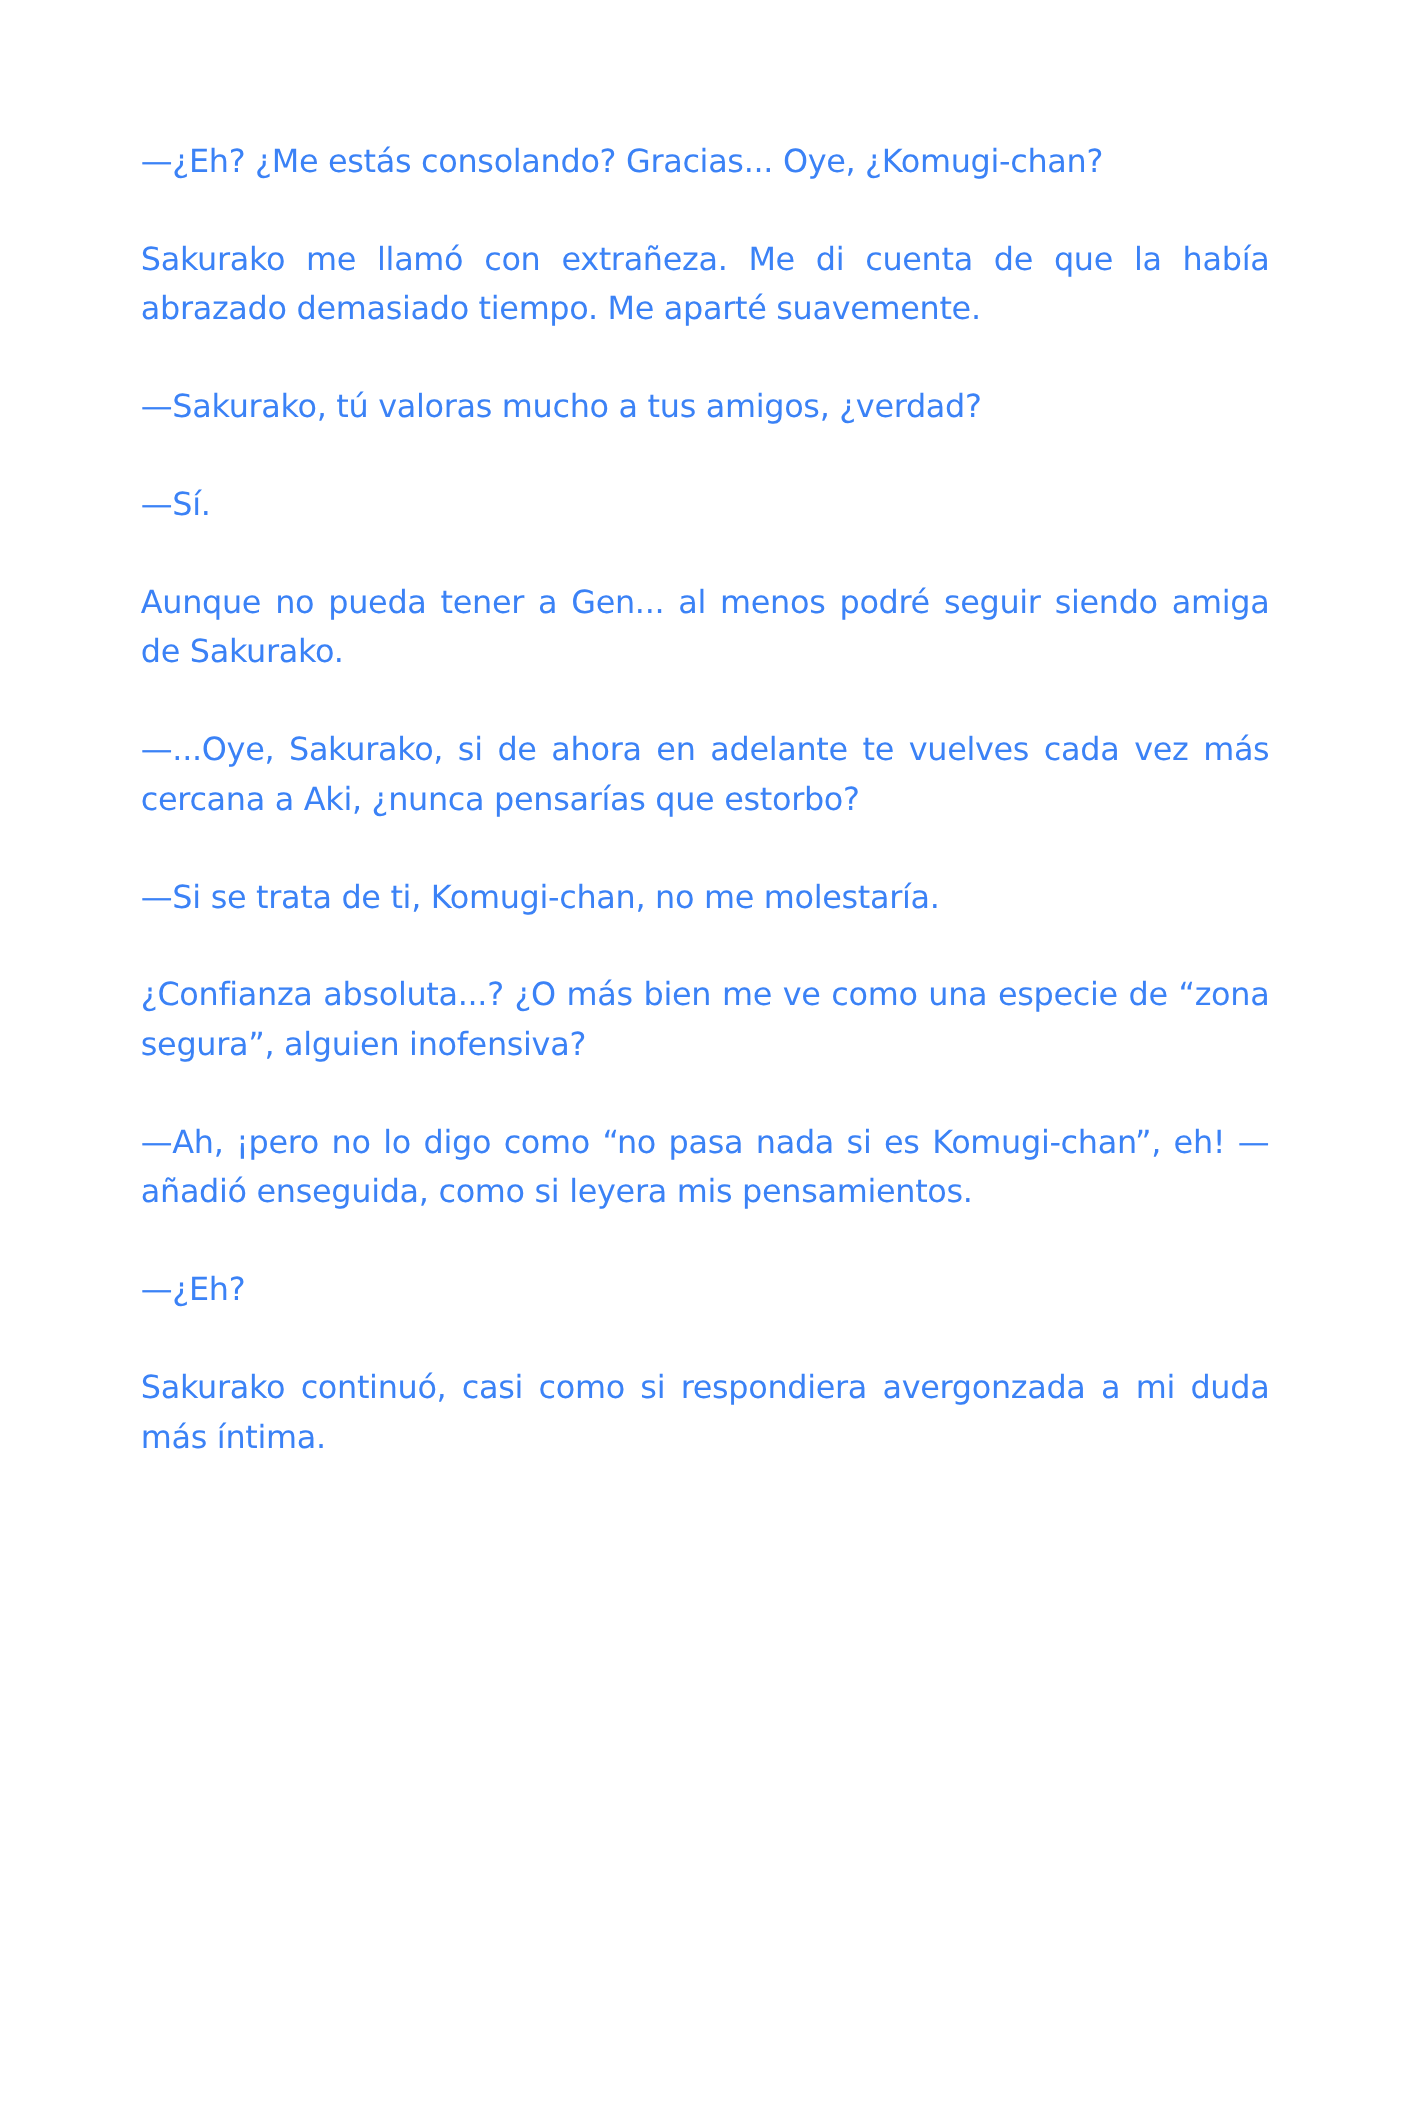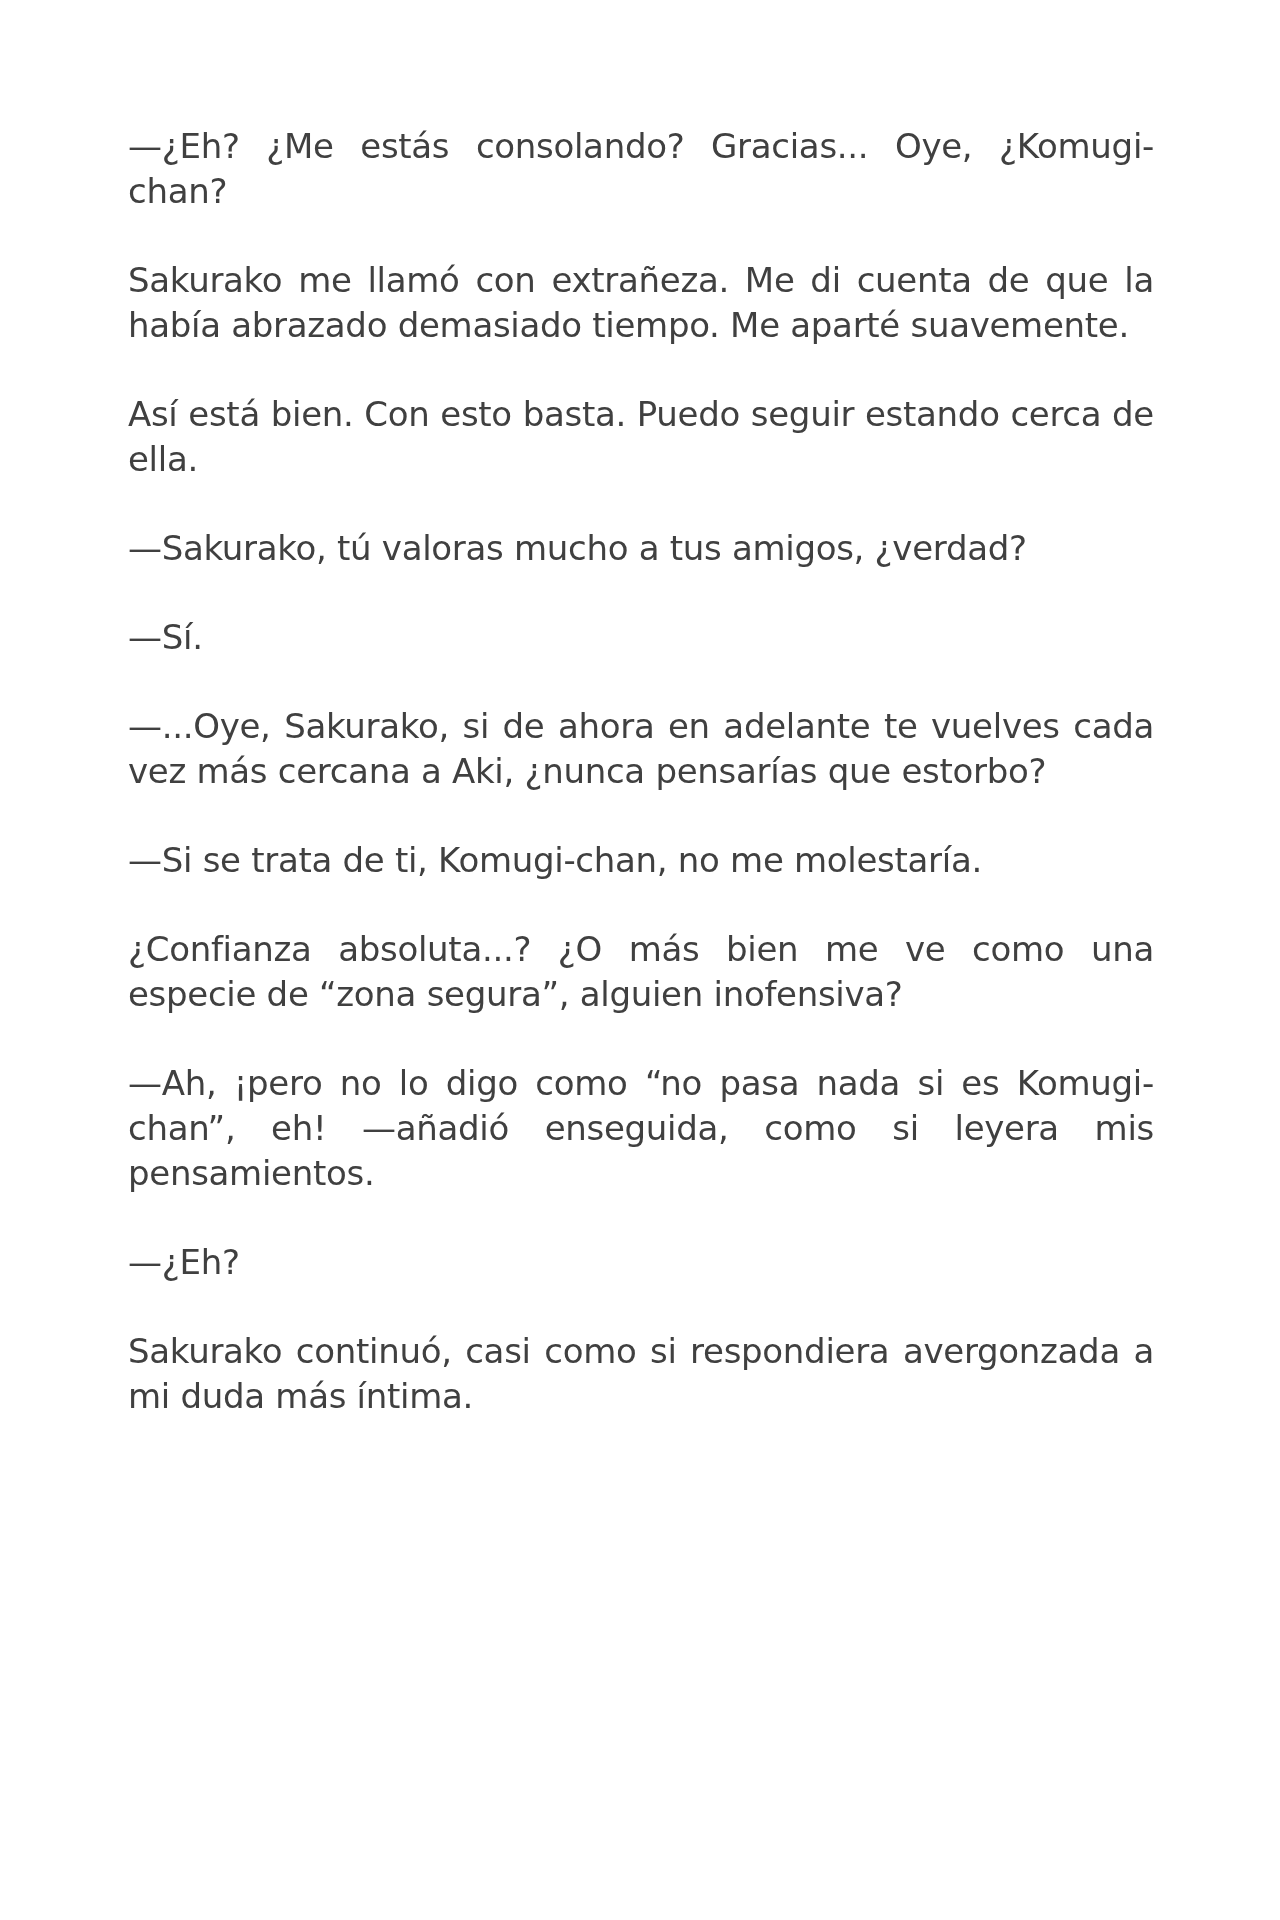--- a/index.html
+++ b/index.html
@@ -11,41 +11,41 @@
       width: 1280px;
       height: 1920px;
       overflow: hidden;
       position: relative;
     }
     .page {
       position: absolute;
       left: 128px;
       top: 124px;
       width: 1026px;
-      color: #404040;
+      color: #3b82f6;
       font-family: "DejaVu Sans", "Liberation Sans", sans-serif;
-      font-size: 34px;
+      font-size: 29px;
       line-height: 45px;
       letter-spacing: -0.3px;
     }
     .page p {
       margin: 0 0 44px 0;
       text-align: justify;
       text-align-last: left;
       word-spacing: 0px;
     }
   </style>
 </head>
 <body>
 
 <div class="page">
   <p>—¿Eh? ¿Me estás consolando? Gracias... Oye, ¿Komugi-chan?</p>
   <p>Sakurako me llamó con extrañeza. Me di cuenta de que la había abrazado demasiado tiempo. Me aparté suavemente.</p>
-  <p>Así está bien. Con esto basta. Puedo seguir estando cerca de ella.</p>
   <p>—Sakurako, tú valoras mucho a tus amigos, ¿verdad?</p>
   <p>—Sí.</p>
+  <p>Aunque no pueda tener a Gen... al menos podré seguir siendo amiga de Sakurako.</p>
   <p>—...Oye, Sakurako, si de ahora en adelante te vuelves cada vez más cercana a Aki, ¿nunca pensarías que estorbo?</p>
   <p>—Si se trata de ti, Komugi-chan, no me molestaría.</p>
   <p>¿Confianza absoluta...? ¿O más bien me ve como una especie de “zona segura”, alguien inofensiva?</p>
   <p>—Ah, ¡pero no lo digo como “no pasa nada si es Komugi-chan”, eh! —añadió enseguida, como si leyera mis pensamientos.</p>
   <p>—¿Eh?</p>
   <p>Sakurako continuó, casi como si respondiera avergonzada a mi duda más íntima.</p>
 </div>
 
 </body></html>

